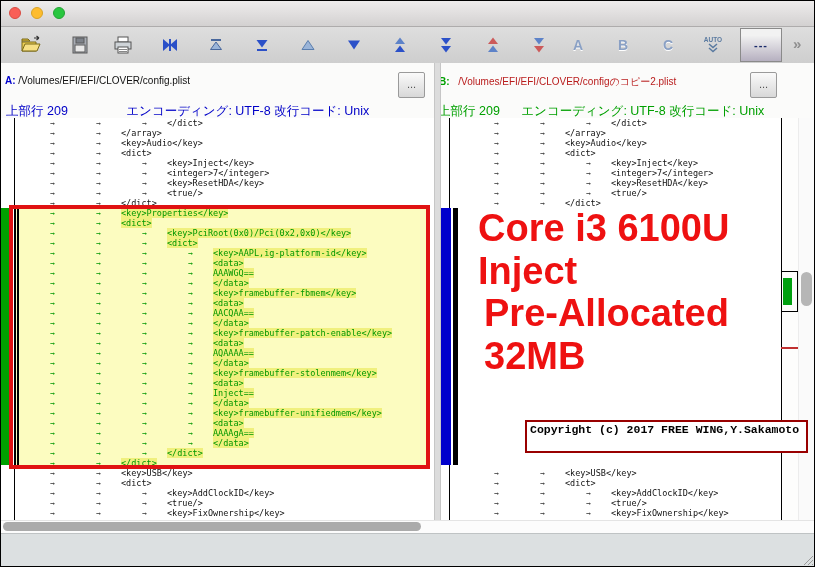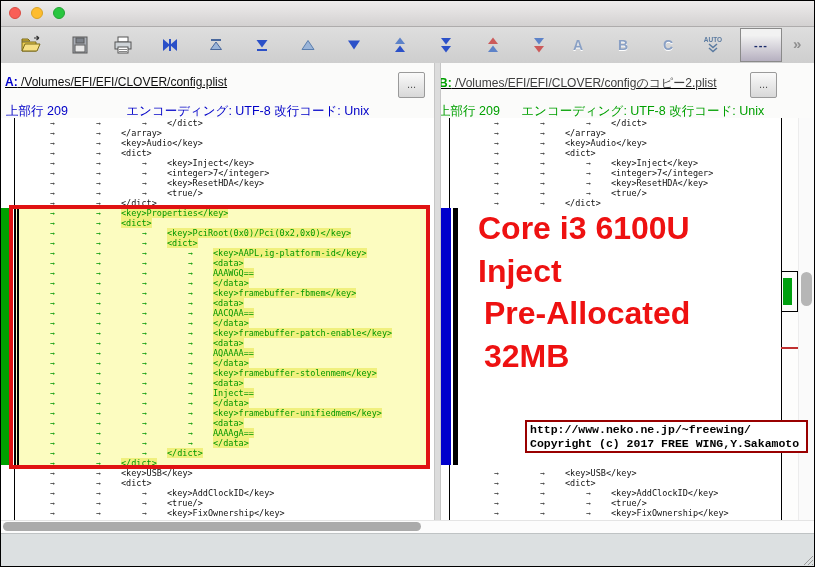--- a/index.html
+++ b/index.html
@@ -25,21 +25,21 @@
   .autoglyph .t{font-size:6.5px;font-weight:bold;letter-spacing:0;}
   .more-btn{position:absolute;left:739px;top:1px;width:42px;height:34px;box-sizing:border-box;
             border:1px solid #8a8a8a;background:linear-gradient(#f2f2f2 20%,#b6b0c0);
             display:flex;align-items:center;justify-content:center;
             font-size:11px;font-weight:bold;letter-spacing:1px;color:#1a2a6a;}
   .overflow{position:absolute;left:792px;top:8px;font-size:15px;font-weight:bold;color:#8f8f8f;}
 
   
   .hdr-area{position:absolute;left:0;top:62px;width:100%;height:55px;background:#fbfbfa;}
   .fhdr{position:absolute;top:0;height:37px;}
-  .fhdr .lbl{position:absolute;left:4px;top:12px;font-size:12px;white-space:nowrap;text-decoration:underline;}
+  .fhdr .lbl{position:absolute;left:4px;top:12px;font-size:10px;white-space:nowrap;}
   .browse{position:absolute;top:9px;width:27px;height:26px;box-sizing:border-box;border:1px solid #9a9a9a;
           border-radius:2px;background:linear-gradient(#fafafa,#d8d8d8);
           font-size:11px;color:#555;text-align:center;line-height:22px;}
   .infoline{position:absolute;top:40px;font-size:12.5px;white-space:nowrap;}
 
   
   .textarea-bg{position:absolute;left:0;top:117px;width:780px;height:402px;background:#ffffff;}
   .rows{position:absolute;top:117px;overflow:hidden;}
   #a-rows{left:14px;width:414px;}
   #b-rows{left:458px;width:322px;}
@@ -56,21 +56,21 @@
   
   .vline{position:absolute;background:#000;}
   .bar{position:absolute;}
 
   
   .redbox{position:absolute;left:8px;top:204px;width:421px;height:264px;box-sizing:border-box;
           border:4px solid #e01212;z-index:5;}
 
   
   .headline{position:absolute;left:477px;top:206px;z-index:6;color:#ee1111;
-            font-size:32px;font-weight:bold;line-height:42.5px;white-space:nowrap;}
+            font-size:38px;font-weight:bold;line-height:42.5px;white-space:nowrap;}
   .credit{position:absolute;left:524px;top:419px;width:283px;height:33px;box-sizing:border-box;z-index:6;
           border:2px solid #990000;background:#fff;padding:1px 3px;
           font-family:"Liberation Mono",monospace;font-size:11.5px;font-weight:bold;line-height:14px;
           color:#000;white-space:nowrap;}
 
   
   .splitter{position:absolute;left:433px;top:62px;width:7px;height:457px;
             background:#dcdcdc;border-left:1px solid #c6c6c6;border-right:1px solid #c6c6c6;box-sizing:border-box;}
 
   
@@ -206,21 +206,21 @@
     <div class="fhdr" style="left:0;width:430px;">
       <div class="lbl">
         <span style="color:#0000cc;font-weight:bold;">A:</span>
         <span style="color:#111;">/Volumes/EFI/EFI/CLOVER/config.plist</span>
       </div>
       <div class="browse" style="left:397px;">...</div>
     </div>
     <div class="fhdr" style="left:434px;width:381px;">
       <div class="lbl">
         <span style="color:#00a000;font-weight:bold;">B:</span>
-        <span style="color:#404040;">/Volumes/EFI/EFI/CLOVER/configのコピー2.plist</span>
+        <span style="color:#b91c1c;margin-left:6px;">/Volumes/EFI/EFI/CLOVER/configのコピー2.plist</span>
       </div>
       <div class="browse" style="left:315px;">...</div>
     </div>
     <div class="infoline" style="left:5px;color:#0000c8;">
       <span>上部行 209</span>
       <span style="margin-left:55px;">エンコーディング: UTF-8 改行コード: Unix</span>
     </div>
     <div class="infoline" style="left:437px;color:#00a000;">
       <span>上部行 209</span>
       <span style="margin-left:18px;">エンコーディング: UTF-8 改行コード: Unix</span>
@@ -325,21 +325,20 @@
 
   <div class="redbox"></div>
 
   <div class="headline">
     <div>Core i3 6100U</div>
     <div>Inject</div>
     <div style="padding-left:6px;">Pre-Allocated</div>
     <div style="padding-left:6px;">32MB</div>
   </div>
   <div class="credit">
-    <div>http://www.neko.ne.jp/~freewing/</div>
     <div>Copyright (c) 2017 FREE WING,Y.Sakamoto</div>
   </div>
 
   <div class="splitter"></div>
 
   <div class="ovline"></div>
   <div class="ovstrip"></div>
   <div class="ovgreen"></div>
   <div class="ovrect"></div>
   <div class="ovred"></div>

